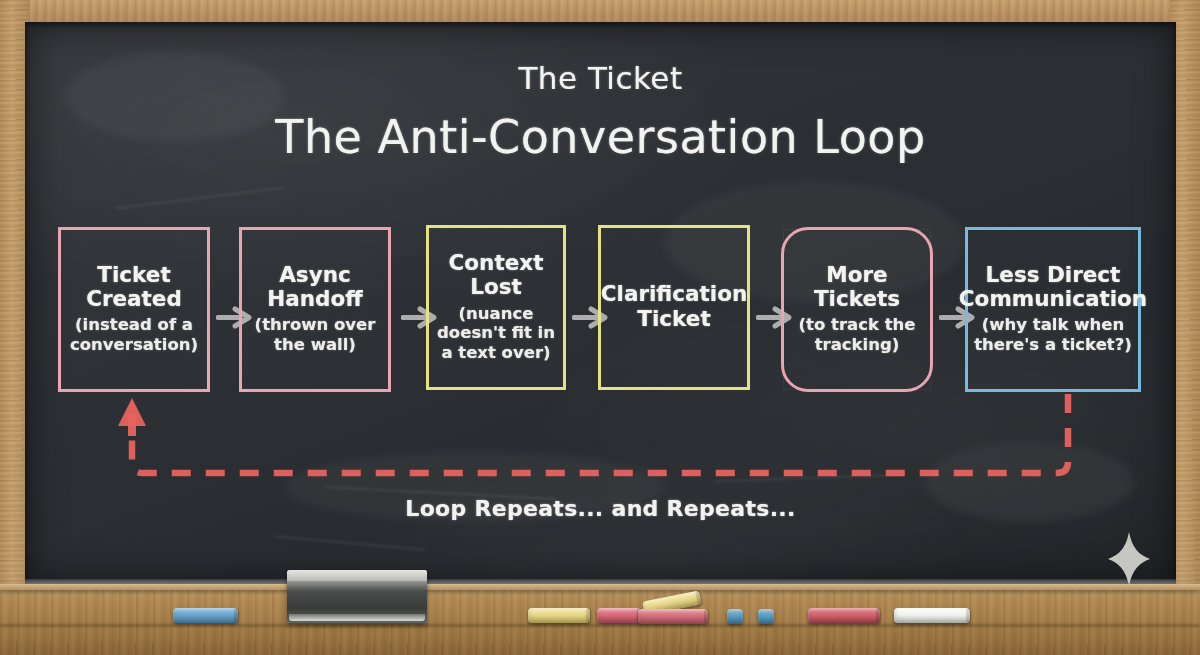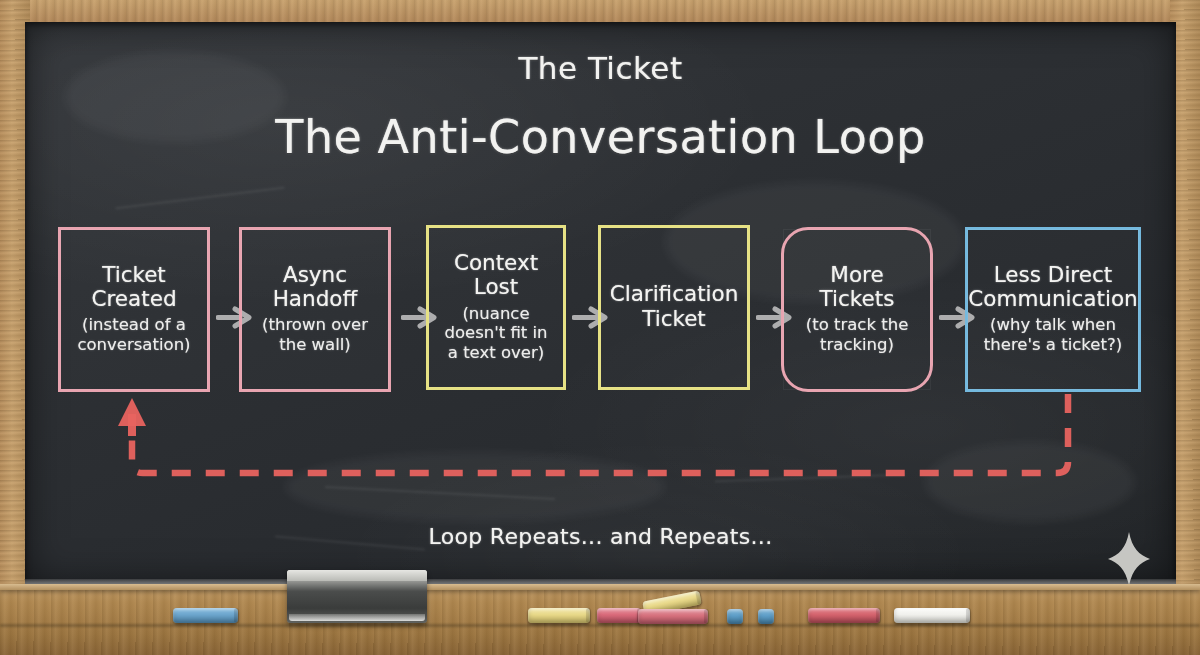--- a/index.html
+++ b/index.html
@@ -64,25 +64,25 @@
   
   #title-small, #title-main {
     position:absolute; left:0; width:100%; text-align:center;
     color:#f2f2f0; font-family:"DejaVu Sans", sans-serif;
     letter-spacing:0.5px;
     text-shadow:
       0 0 1px rgba(255,255,255,0.65),
       0 0 3px rgba(255,255,255,0.28),
       0 1px 0 rgba(0,0,0,0.45);
   }
-  #title-small { top:28px; font-size:31px; }
+  #title-small { top:38px; font-size:31px; }
   #title-main  { top:88px; font-size:46px; }
 
   
-  #flow { position:absolute; left:0; top:0; width:1051px; height:562px; }
+  #flow { position:absolute; left:0; top:0; width:1051px; height:562px;font-weight:bold; }
 
   .node {
     position:absolute;
     background:rgba(255,255,255,0.012);
     border-style:solid;
     display:flex; flex-direction:column;
     align-items:center; justify-content:center;
     text-align:center;
     padding:4px 5px 6px;
   }
@@ -105,21 +105,20 @@
 
   
   .arrow { position:absolute; }
 
   
   #loop-svg { position:absolute; left:0; top:0; width:1151px; height:562px; pointer-events:none; }
   #loop-label {
     position:absolute; text-align:center; color:#f2f2f0;
     font-size:22px; letter-spacing:0.3px;
     text-shadow:0 0 1px rgba(255,255,255,0.6), 0 0 3px rgba(255,255,255,0.25);
-    margin-top:28px;
   }
 
   
   #sparkle { position:absolute; right:24px; bottom:-4px; width:46px; height:58px; }
 
   
   #tray {
     position:absolute; left:0; right:0; top:584px; height:71px;
     background:
       repeating-linear-gradient(90.5deg,

